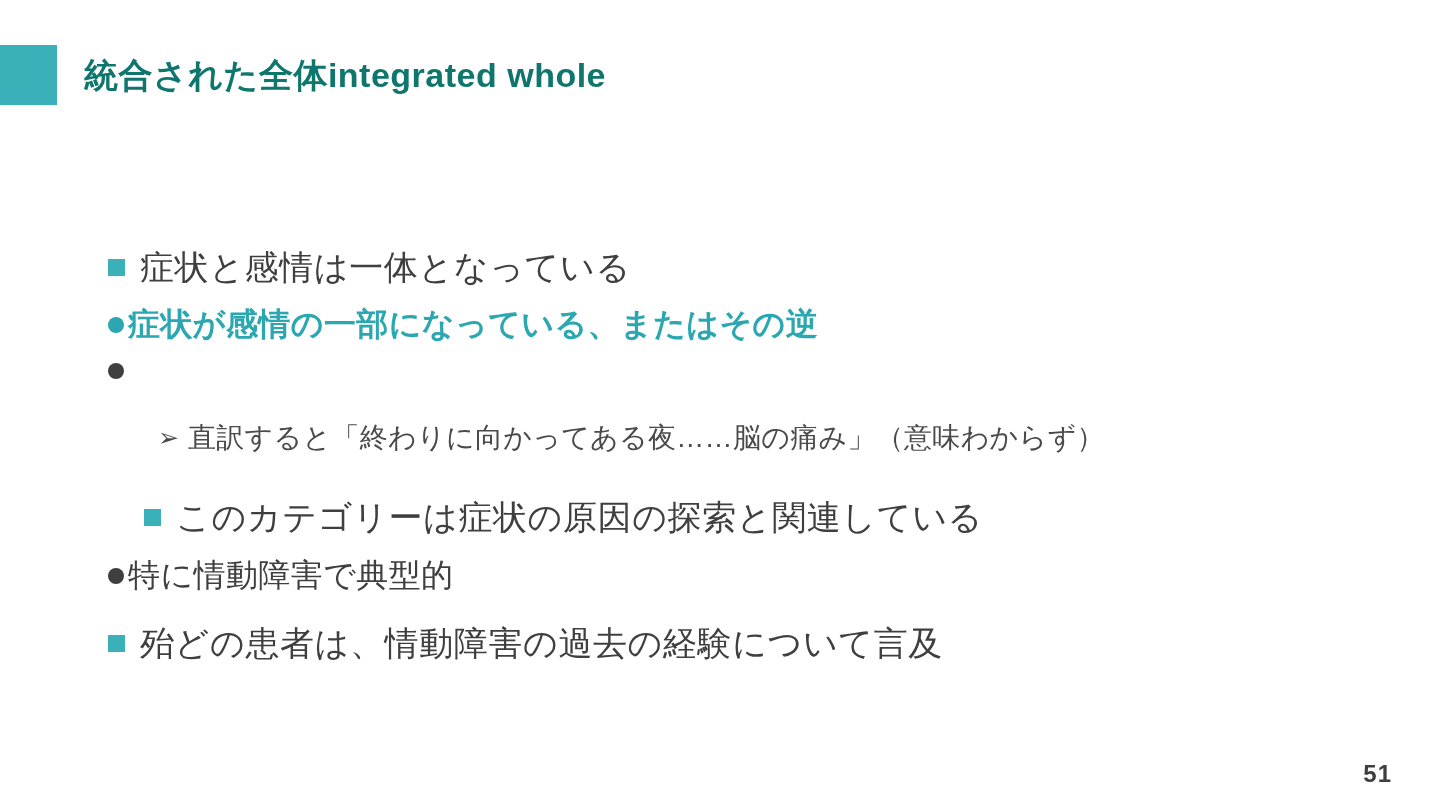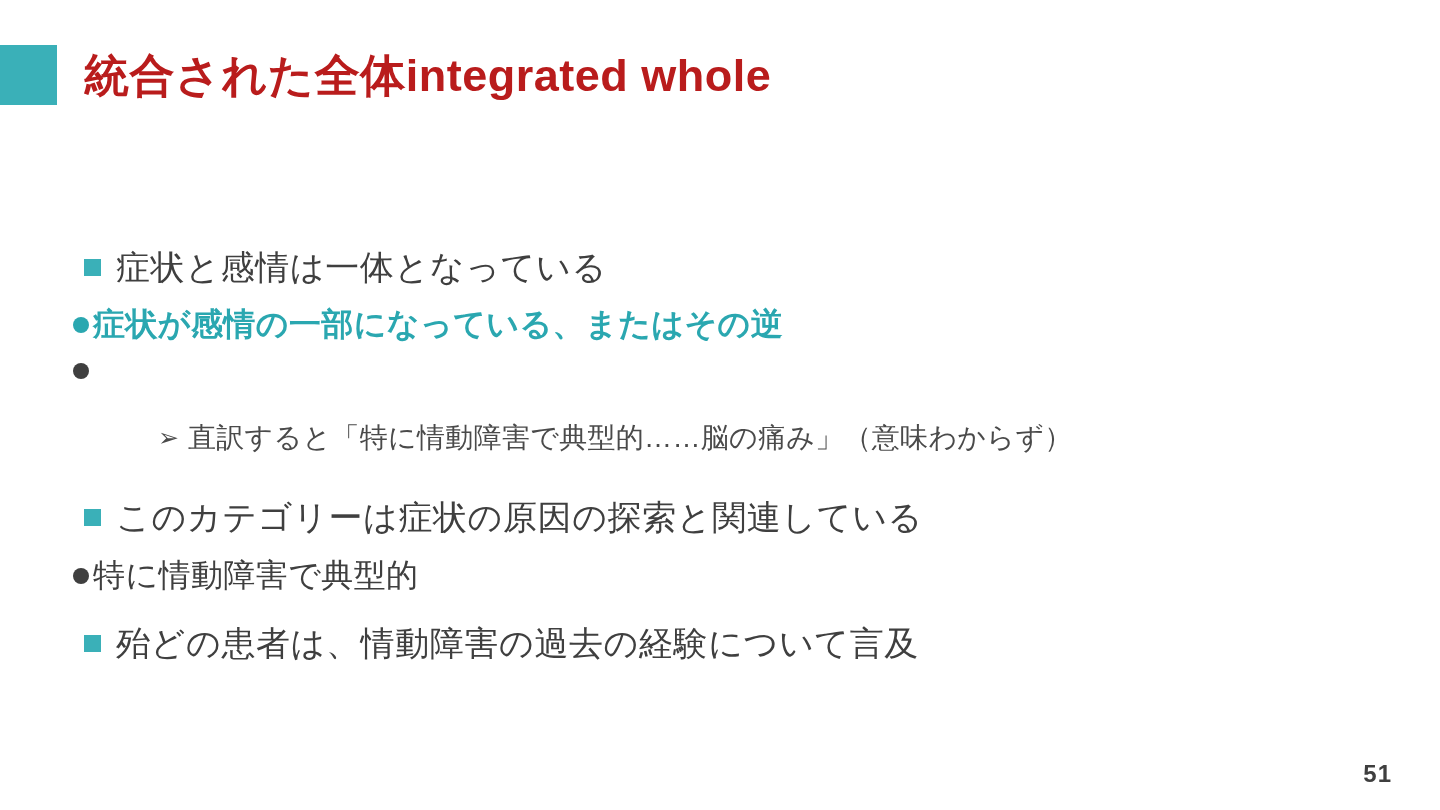--- a/index.html
+++ b/index.html
@@ -36,24 +36,24 @@
   }
 
   .slide-title {
     position: absolute;
     left: 84px;
     top: 40px;
     width: 1300px;
     height: 72px;
     display: flex;
     align-items: center;
-    font-size: 45px;
+    font-size: 34px;
     font-weight: bold;
     letter-spacing: 0.5px;
-    color: #b91c1c;
+    color: #0f766e;
     white-space: nowrap;
     line-height: 1.15;
   }
 
   
   .body-area {
     position: absolute;
     left: 0px;
     top: 228px;
     width: 1440px;
@@ -63,40 +63,40 @@
   .line {
     position: relative;
     display: flex;
     align-items: baseline;
     white-space: nowrap;
     color: #3f3f3f;
   }
 
   
   .lvl1 {
-    padding-left: 84px;
+    padding-left: 108px;
     font-size: 34px;
     line-height: 1.0;
     margin-bottom: 0px;
     letter-spacing: 0.6px;
   }
   .lvl1 .bullet-square {
     display: inline-block;
     width: 17px;
     height: 17px;
     background: #3ab0b8;
     margin-right: 15px;
     position: relative;
     top: -3px;
     flex: 0 0 auto;
   }
 
   
   .lvl2 {
-    padding-left: 73px;
+    padding-left: 108px;
     font-size: 32px;
     line-height: 1.0;
     letter-spacing: 0.4px;
   }
   .lvl2 .bullet-disc {
     display: inline-block;
     width: 16px;
     height: 16px;
     border-radius: 50%;
     background: #3f3f3f;
@@ -175,25 +175,25 @@
 
     <div class="row" style="top:137px;">
       <div class="line lvl2">
         <span class="bullet-disc"></span>
       </div>
     </div>
 
     <div class="row" style="top:196px;">
       <div class="line lvl3">
         <span class="bullet-arrow">➢</span>
-        <span class="line-text">直訳すると「特に情動障害で典型的……脳の痛み」（意味わからず）</span>
-      </div>
-    </div>
-
-    <div class="row" style="top:272px;">
+        <span class="line-text">直訳すると「終わりに向かってある夜……脳の痛み」（意味わからず）</span>
+      </div>
+    </div>
+
+    <div class="row" style="top:272px;margin-left:36px;">
       <div class="line lvl1">
         <span class="bullet-square"></span>
         <span class="line-text">このカテゴリーは症状の原因の探索と関連している</span>
       </div>
     </div>
 
     <div class="row" style="top:398px;">
       <div class="line lvl1">
         <span class="bullet-square"></span>
         <span class="line-text">殆どの患者は、情動障害の過去の経験について言及</span>

